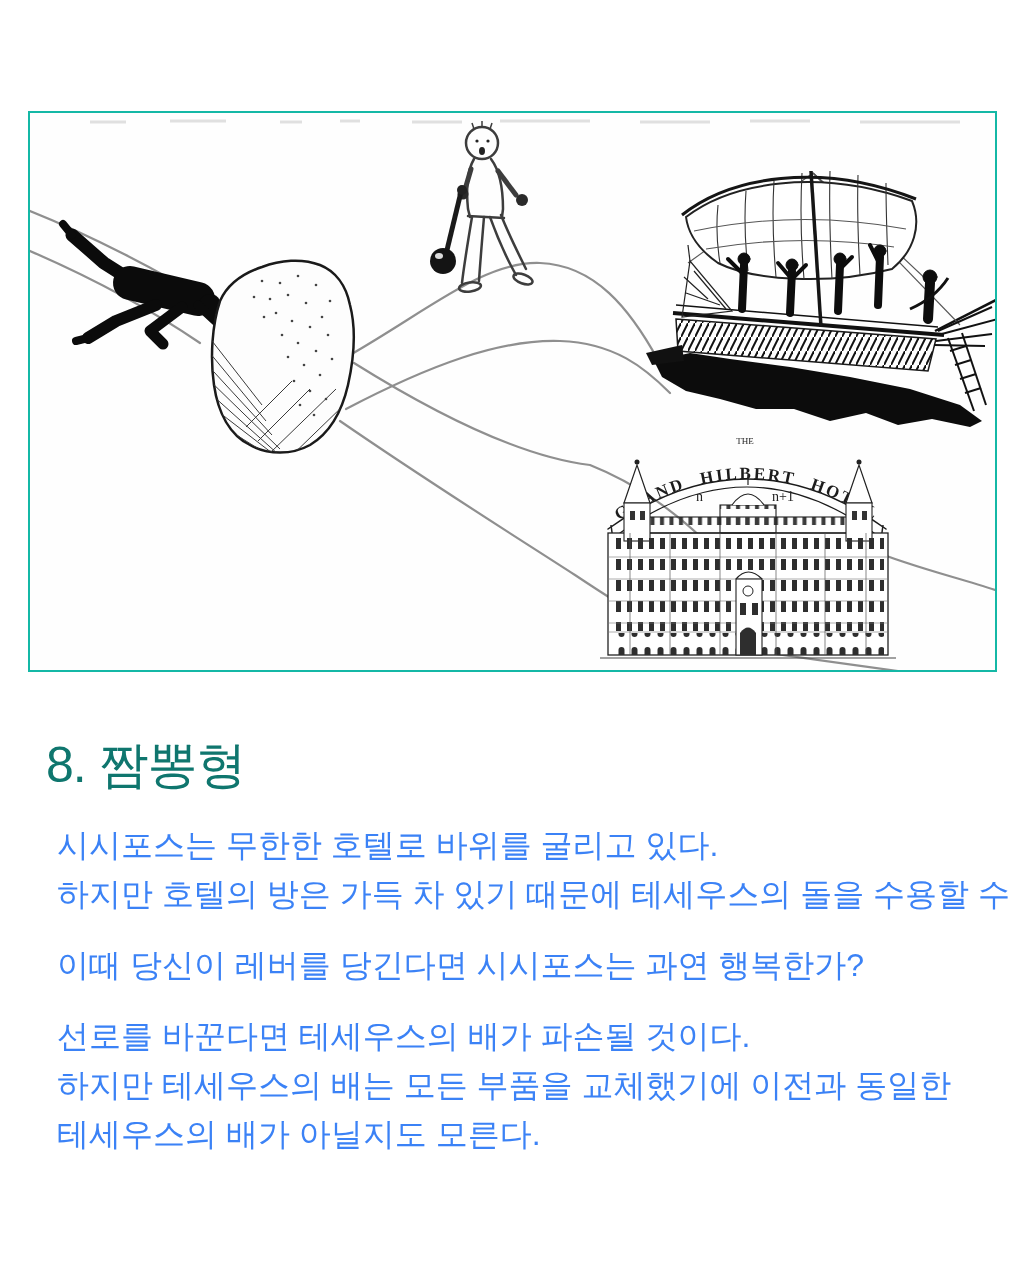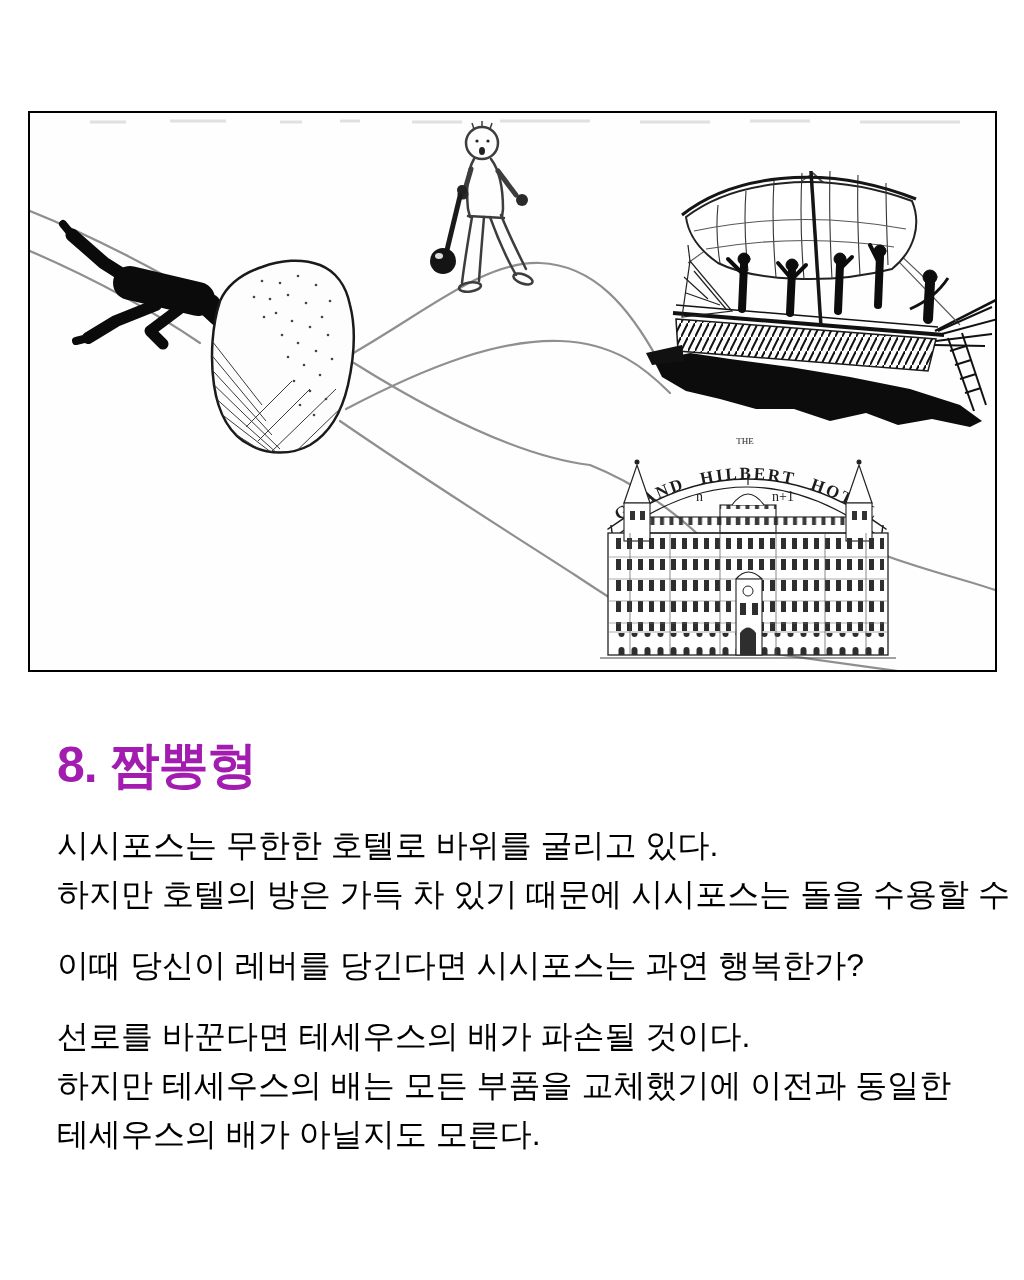--- a/index.html
+++ b/index.html
@@ -1,23 +1,23 @@
 <!DOCTYPE html>
 <html><head>
 <meta charset="utf-8">
 <style>
   html,body{margin:0;padding:0;background:#ffffff;}
   .canvas{position:relative;width:1024px;height:1280px;background:#ffffff;overflow:hidden;
           font-family:"Liberation Sans","DejaVu Sans",sans-serif;}
   .illu-frame{position:absolute;left:28px;top:111px;width:969px;height:561px;
-              border:2px solid #000000;box-sizing:border-box;background:#fefefe;}
+              border:2px solid #14b8a6;box-sizing:border-box;background:#fefefe;}
   .illu-frame svg{display:block;}
-  .heading{position:absolute;left:57px;top:736px;font-size:50px;line-height:58px;
-           font-weight:700;color:#a21caf;letter-spacing:-1px;white-space:nowrap;}
-  .textblock{position:absolute;left:57px;top:821px;width:930px;color:#000000;}
+  .heading{position:absolute;left:46px;top:736px;font-size:50px;line-height:58px;
+           font-weight:400;color:#0f766e;letter-spacing:-1px;white-space:nowrap;}
+  .textblock{position:absolute;left:57px;top:821px;width:930px;color:#3b82f6;}
   .para{margin:0 0 22px 0;}
   .line{font-size:32px;line-height:49px;white-space:nowrap;}
   .sk{stroke:#3d3d3d;stroke-width:2.5;fill:none;stroke-linecap:round;stroke-linejoin:round;}
   .rail{stroke:#8f8f8f;stroke-width:2.2;fill:none;stroke-linecap:round;}
   .ink{stroke:#1a1a1a;fill:none;stroke-linecap:round;stroke-linejoin:round;}
 </style>
 </head>
 <body>
 
 <div class="canvas">
@@ -280,21 +280,21 @@
         </g>
       </g>
     </svg>
   </div>
 
   <div class="heading">8. 짬뽕형</div>
 
   <div class="textblock">
     <div class="para">
       <div class="line">시시포스는 무한한 호텔로 바위를 굴리고 있다.</div>
-      <div class="line">하지만 호텔의 방은 가득 차 있기 때문에 시시포스는 돌을 수용할 수</div>
+      <div class="line">하지만 호텔의 방은 가득 차 있기 때문에 테세우스의 돌을 수용할 수</div>
     </div>
     <div class="para">
       <div class="line">이때 당신이 레버를 당긴다면 시시포스는 과연 행복한가?</div>
     </div>
     <div class="para">
       <div class="line">선로를 바꾼다면 테세우스의 배가 파손될 것이다.</div>
       <div class="line">하지만 테세우스의 배는 모든 부품을 교체했기에 이전과 동일한</div>
       <div class="line">테세우스의 배가 아닐지도 모른다.</div>
     </div>
   </div>

